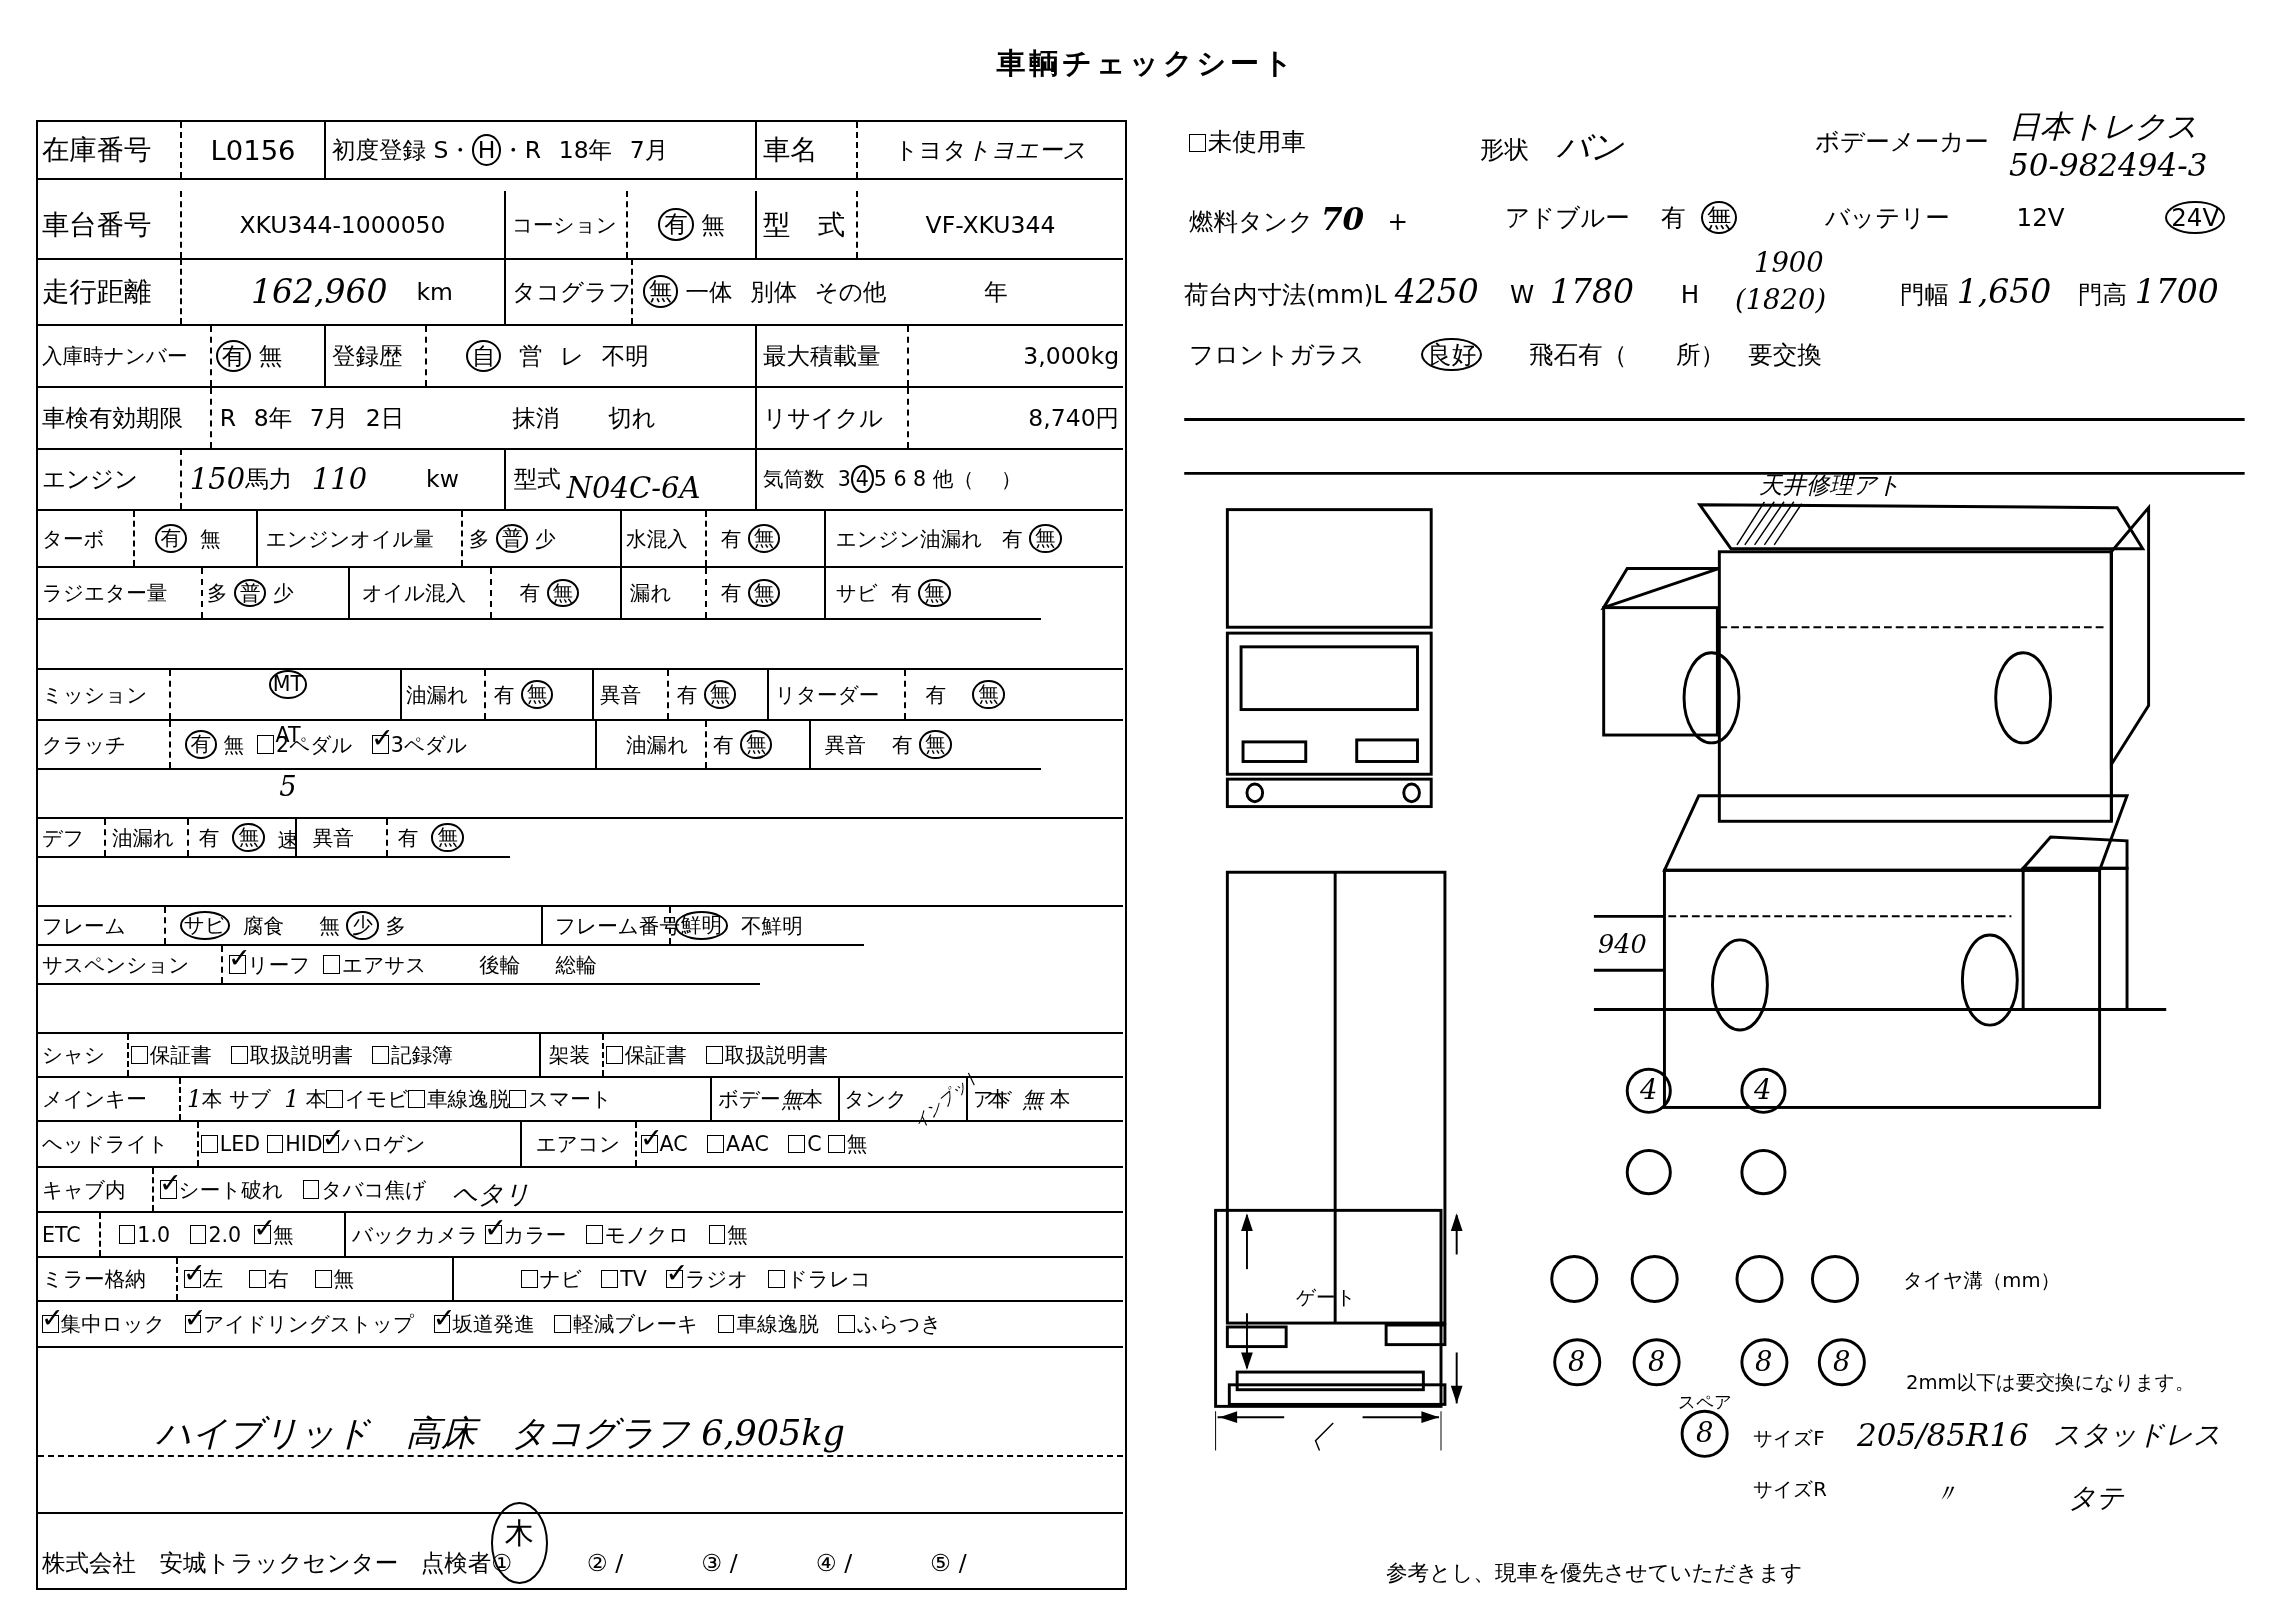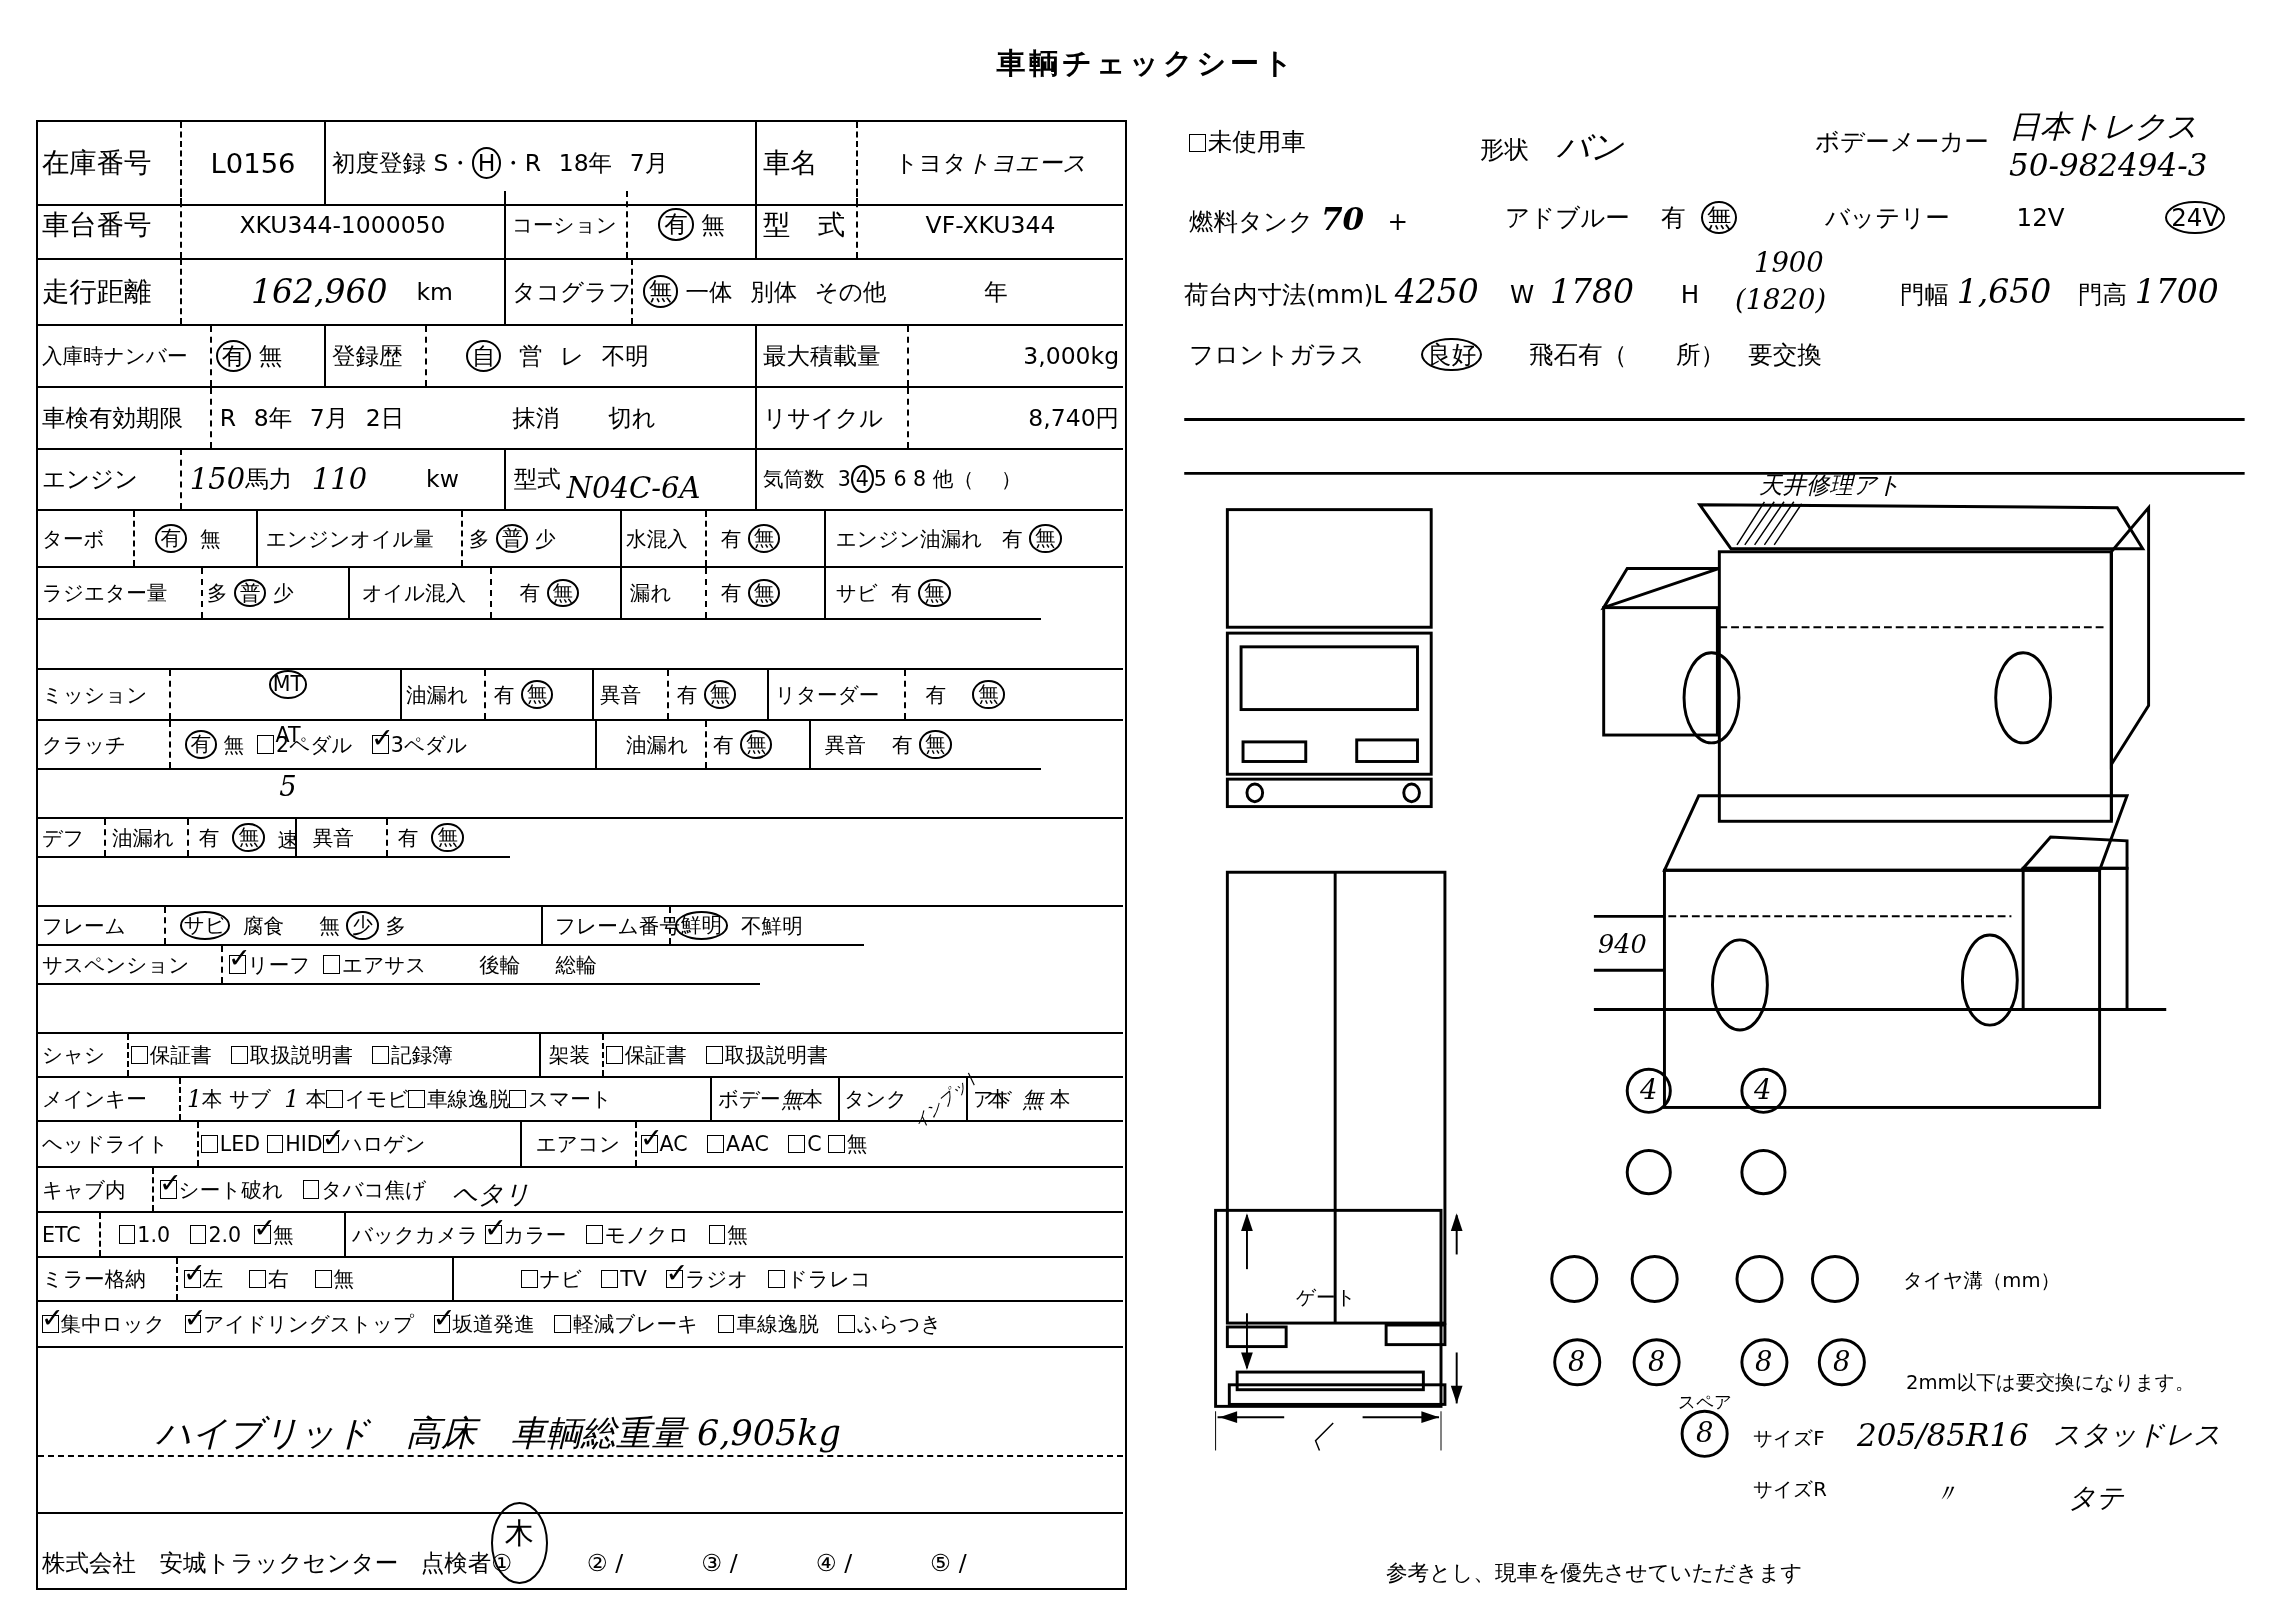--- a/index.html
+++ b/index.html
@@ -23,21 +23,21 @@
   .right { position:absolute; font-size:24.5px; white-space:nowrap; }
   svg.draw { position:absolute; left:0; top:0; }
 </style>
 </head>
 <body>
 
 <div class="abs title">車輌チェックシート</div>
 
 <div class="tbl">
 
-  <div class="row" style="top:0;height:84px;width:1085px;">
+  <div class="row" style="top:0;height:58px;width:1085px;">
     <div class="cell lg" style="left:3.9px;width:137px;">在庫番号</div>
     <div class="cell lg dl" style="left:142px;width:144px;justify-content:center;">L0156</div>
     <div class="cell md bl" style="left:286px;width:431px;padding-left:5.9px;">
       <span>初度登録</span>&nbsp;
       <span>S</span>・
       <span class="circ">H</span>・
       <span>R</span><span class="gap"></span>
       <span>18年</span><span class="gap"></span>
       <span>7月</span>
     </div>
@@ -377,21 +377,21 @@
       <span class="cb on"></span><span>坂道発進</span>&nbsp;&nbsp;&nbsp;
       <span class="cb"></span><span>軽減ブレーキ</span>&nbsp;&nbsp;&nbsp;
       <span class="cb"></span><span>車線逸脱</span>&nbsp;&nbsp;&nbsp;
       <span class="cb"></span><span>ふらつき</span>
     </div>
   </div>
 
 
   <div class="row" style="top:1272px;height:120px;width:1085px;">
     <div class="abs" style="left:0;right:0;top:61px;border-top:2px dashed #000;"></div>
-    <div class="abs hw" style="left:118px;top:15.7px;font-size:35px;white-space:nowrap;">ハイブリッド　高床　車輌総重量 6,905kg</div>
+    <div class="abs hw" style="left:118px;top:15.7px;font-size:35px;white-space:nowrap;">ハイブリッド　高床　タコグラフ 6,905kg</div>
   </div>
 
   <div class="abs md" style="left:3.9px;top:1419px;white-space:nowrap;display:flex;align-items:center;">
     <span>株式会社　安城トラックセンター</span>&nbsp;&nbsp;&nbsp;
     <span>点検者</span>
     <span>①</span>
     <span style="display:inline-block;width:53px;height:78px;border:2px solid #000;border-radius:50%;margin-left:-21.6px;margin-top:-39px;text-align:center;line-height:59px;font-size:29px;">木</span>
     <span style="margin-left:39px;">②</span>&nbsp;<span>/</span>
     <span style="margin-left:78px;">③</span>&nbsp;<span>/</span>
     <span style="margin-left:78px;">④</span>&nbsp;<span>/</span>

